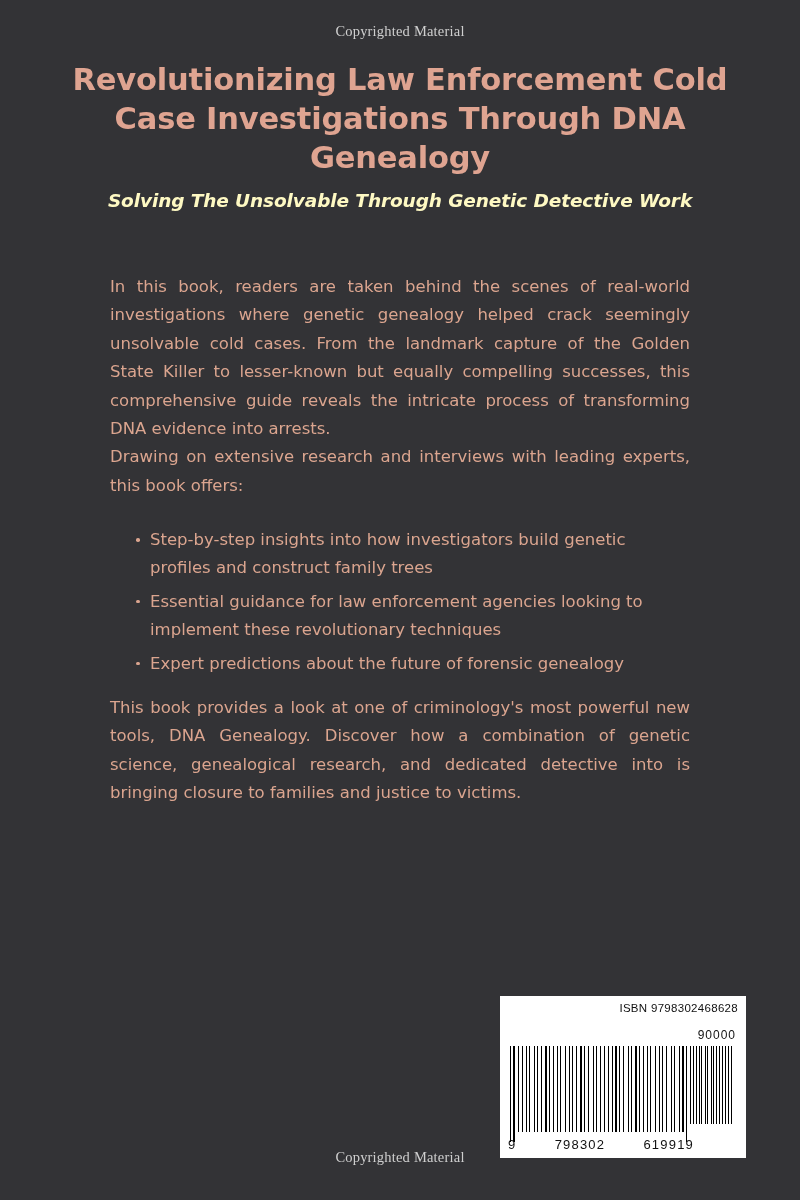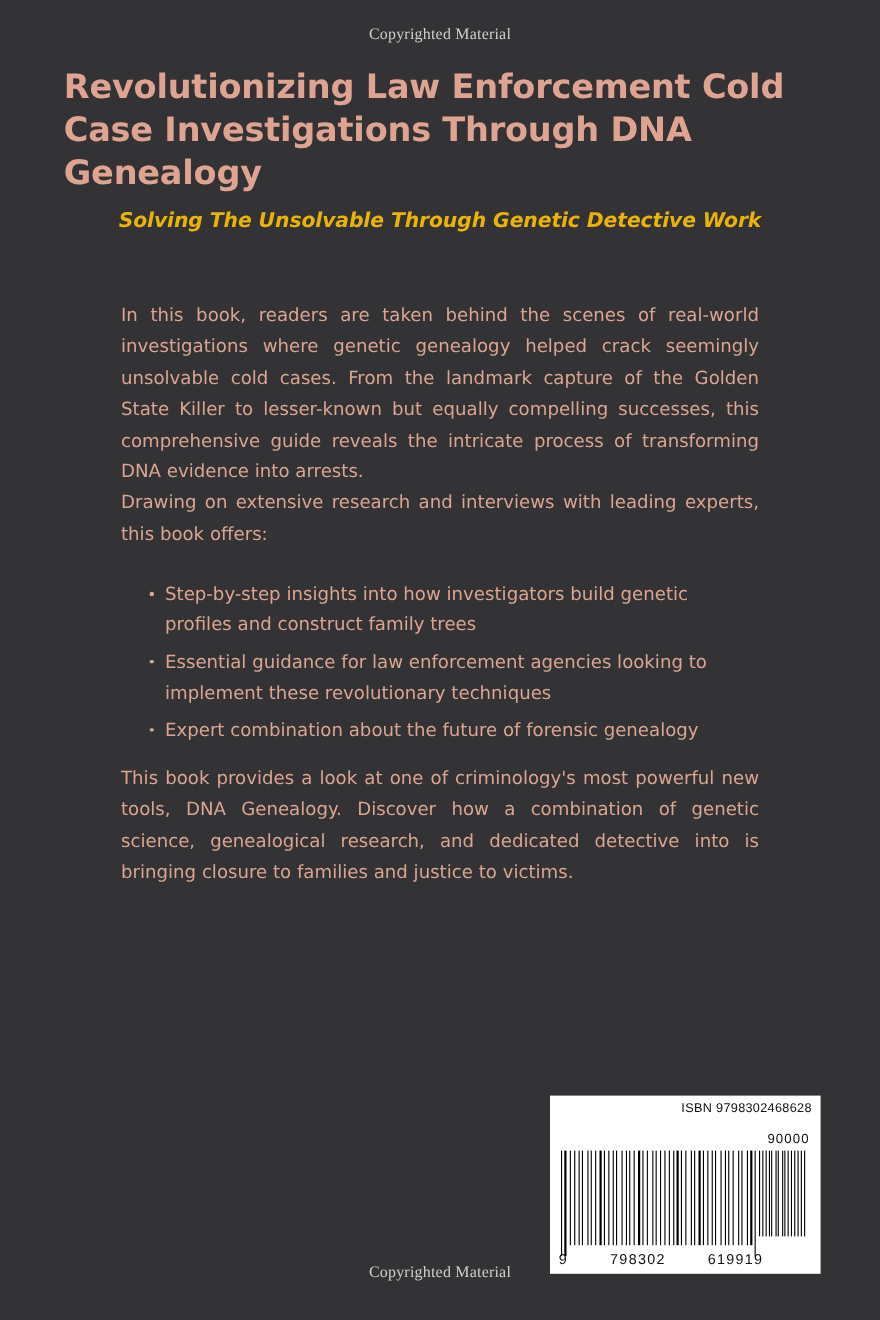--- a/index.html
+++ b/index.html
@@ -40,33 +40,33 @@
     right: 54px;
     top: 60px;
   }
 
   .title {
     font-family: "DejaVu Sans", sans-serif;
     font-weight: bold;
     font-size: 30.5px;
     line-height: 1.28;
     color: #dfa491;
-    text-align: left;
+    text-align: center;
     letter-spacing: -0.2px;
     margin: 0 4px;
   }
 
   .subtitle {
     margin-top: 13px;
     text-align: center;
     font-family: "DejaVu Sans", sans-serif;
     font-style: italic;
     font-weight: bold;
     font-size: 18.5px;
-    color: #eab308;
+    color: #fef9c3;
     letter-spacing: -0.1px;
   }
 
   .body-block {
     margin: 0 56px;
     padding-top: 62px;
   }
 
   p.para {
     margin: 0;
@@ -194,21 +194,21 @@
 
     <div class="body-block">
 
       <p class="para">In this book, readers are taken behind the scenes of real-world investigations where genetic genealogy helped crack seemingly unsolvable cold cases. From the landmark capture of the Golden State Killer to lesser-known but equally compelling successes, this comprehensive guide reveals the intricate process of transforming DNA evidence into arrests.</p>
 
       <p class="para">Drawing on extensive research and interviews with leading experts, this book offers:</p>
 
       <ul class="bullets">
         <li>Step-by-step insights into how investigators build genetic profiles and construct family trees</li>
         <li>Essential guidance for law enforcement agencies looking to implement these revolutionary techniques</li>
-        <li>Expert combination about the future of forensic genealogy</li>
+        <li>Expert predictions about the future of forensic genealogy</li>
       </ul>
 
       <p class="para closing">This book provides a look at one of criminology's most powerful new tools, DNA Genealogy. Discover how a combination of genetic science, genealogical research, and dedicated detective into is bringing closure to families and justice to victims.</p>
 
     </div>
   </div>
 
   <div class="barcode-box">
     <div class="isbn-text">ISBN 9798302468628</div>
     <div class="ean5">90000</div>

